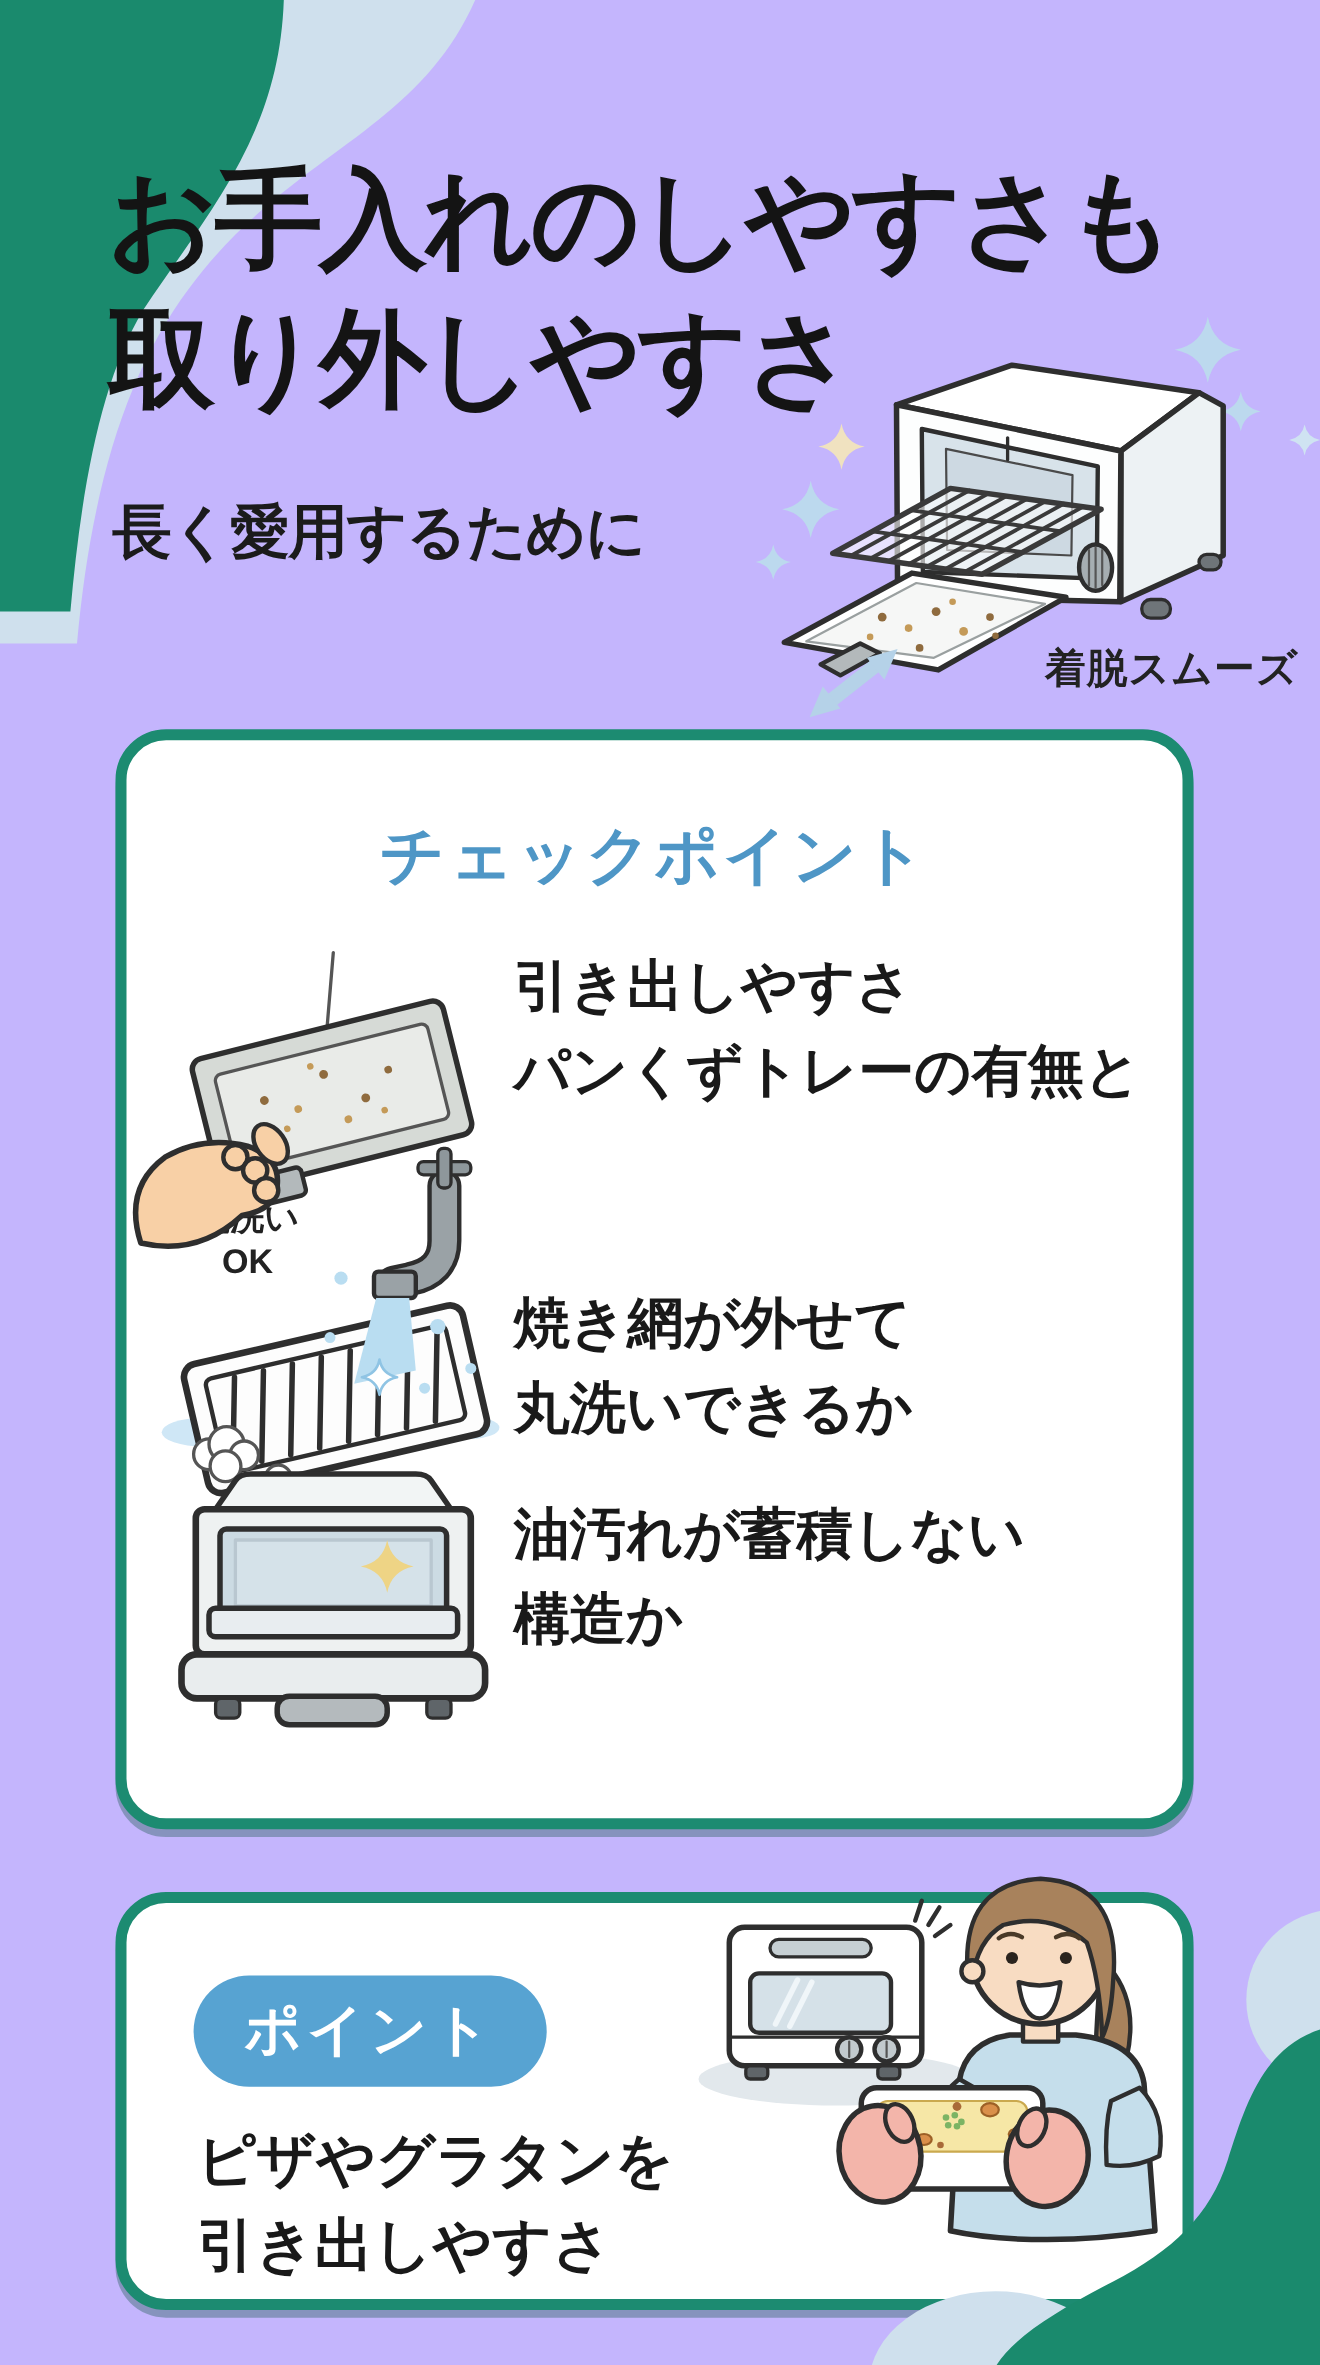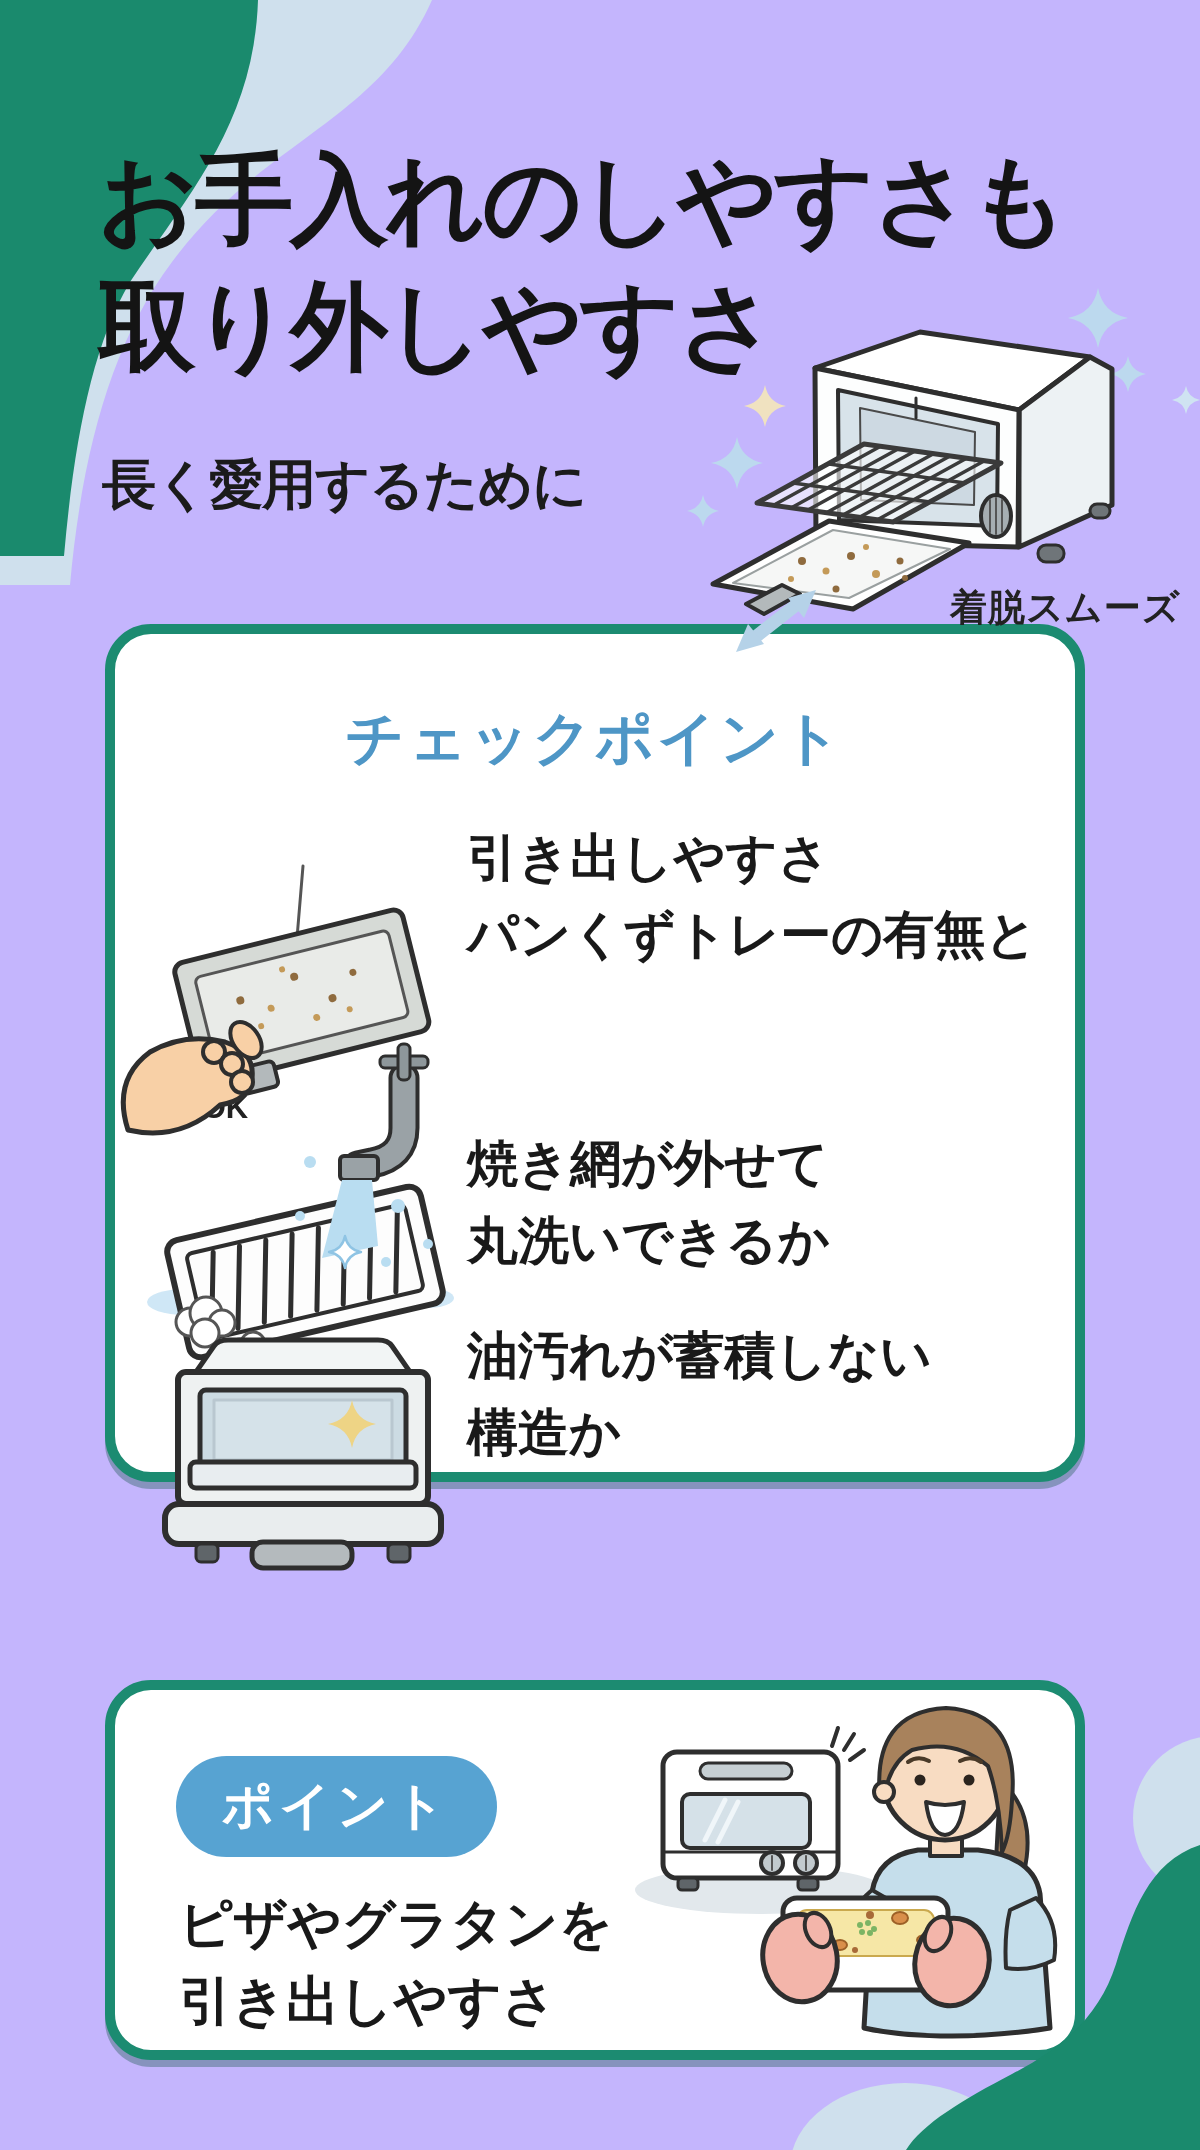--- a/index.html
+++ b/index.html
@@ -10,22 +10,22 @@
 
   .title{position:absolute;left:98px;top:136px;z-index:2;font-size:98px;font-weight:900;
          line-height:1.30;letter-spacing:-3px;color:#141414;white-space:nowrap;}
   .subtitle{position:absolute;left:102px;top:418px;z-index:2;font-size:54px;font-weight:800;
          line-height:1.43;letter-spacing:-1px;color:#1b1b1b;white-space:nowrap;margin-top:28px;}
   .toaster-caption{position:absolute;left:950px;top:583px;z-index:2;font-size:37px;font-weight:800;
          letter-spacing:1px;color:#222;white-space:nowrap;}
 
   .panel{position:absolute;left:105px;width:980px;background:#ffffff;border:10px solid #1c8b71;
          border-radius:46px;box-shadow:0 7px 0 rgba(10,78,62,.33);z-index:1;box-sizing:border-box;}
-  .panel.checkpoints{top:624px;height:858px;}
-  .panel.point{top:1680px;height:380px;}
+  .panel.checkpoints{top:663px;height:1000px;}
+  .panel.point{top:1720px;height:380px;}
 
   .cp-heading{margin:0;padding-top:66px;text-align:center;font-size:58px;font-weight:900;
          letter-spacing:3px;color:#4e96c6;}
   .cp-text{position:absolute;left:352px;font-size:51px;font-weight:900;line-height:1.5;
          color:#191919;letter-spacing:0;white-space:nowrap;}
   .cp-text.r1{top:186px;}
   .cp-text.r2{top:492px;}
   .cp-text.r3{top:684px;}
   .wash-ok{position:absolute;left:44px;top:414px;width:132px;text-align:center;font-size:31px;
          font-weight:800;line-height:1.3;color:#222;}

